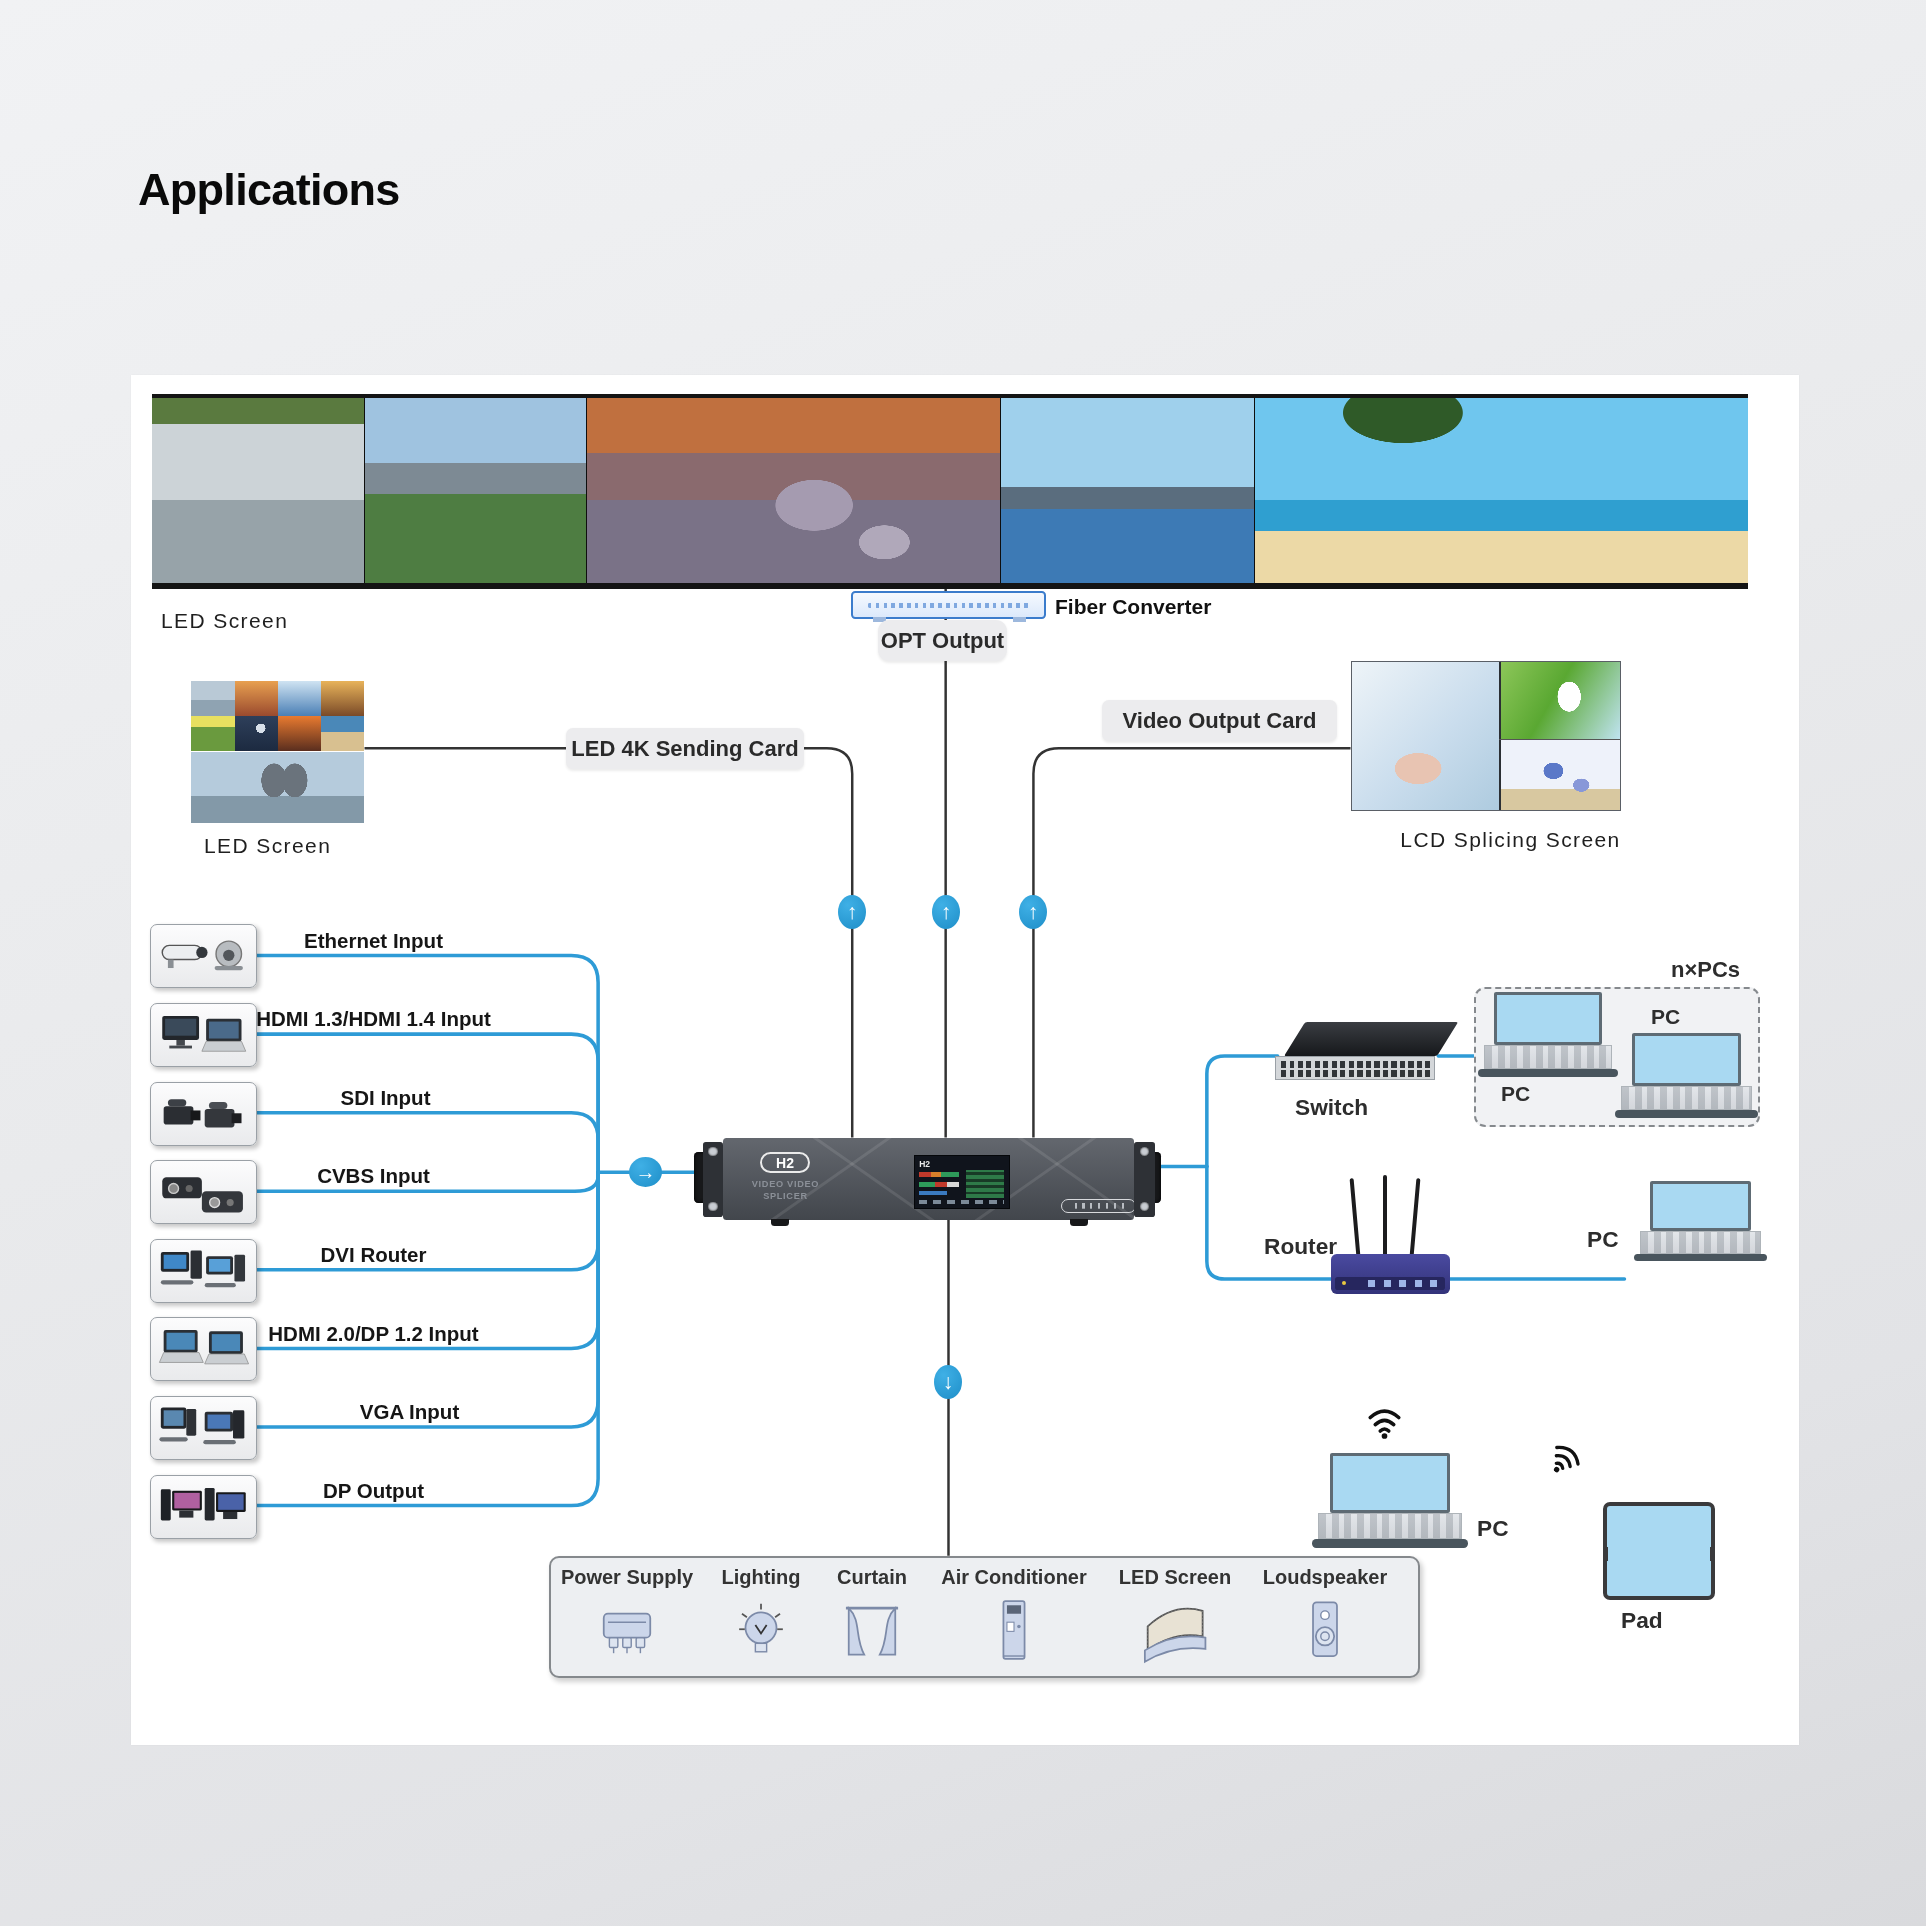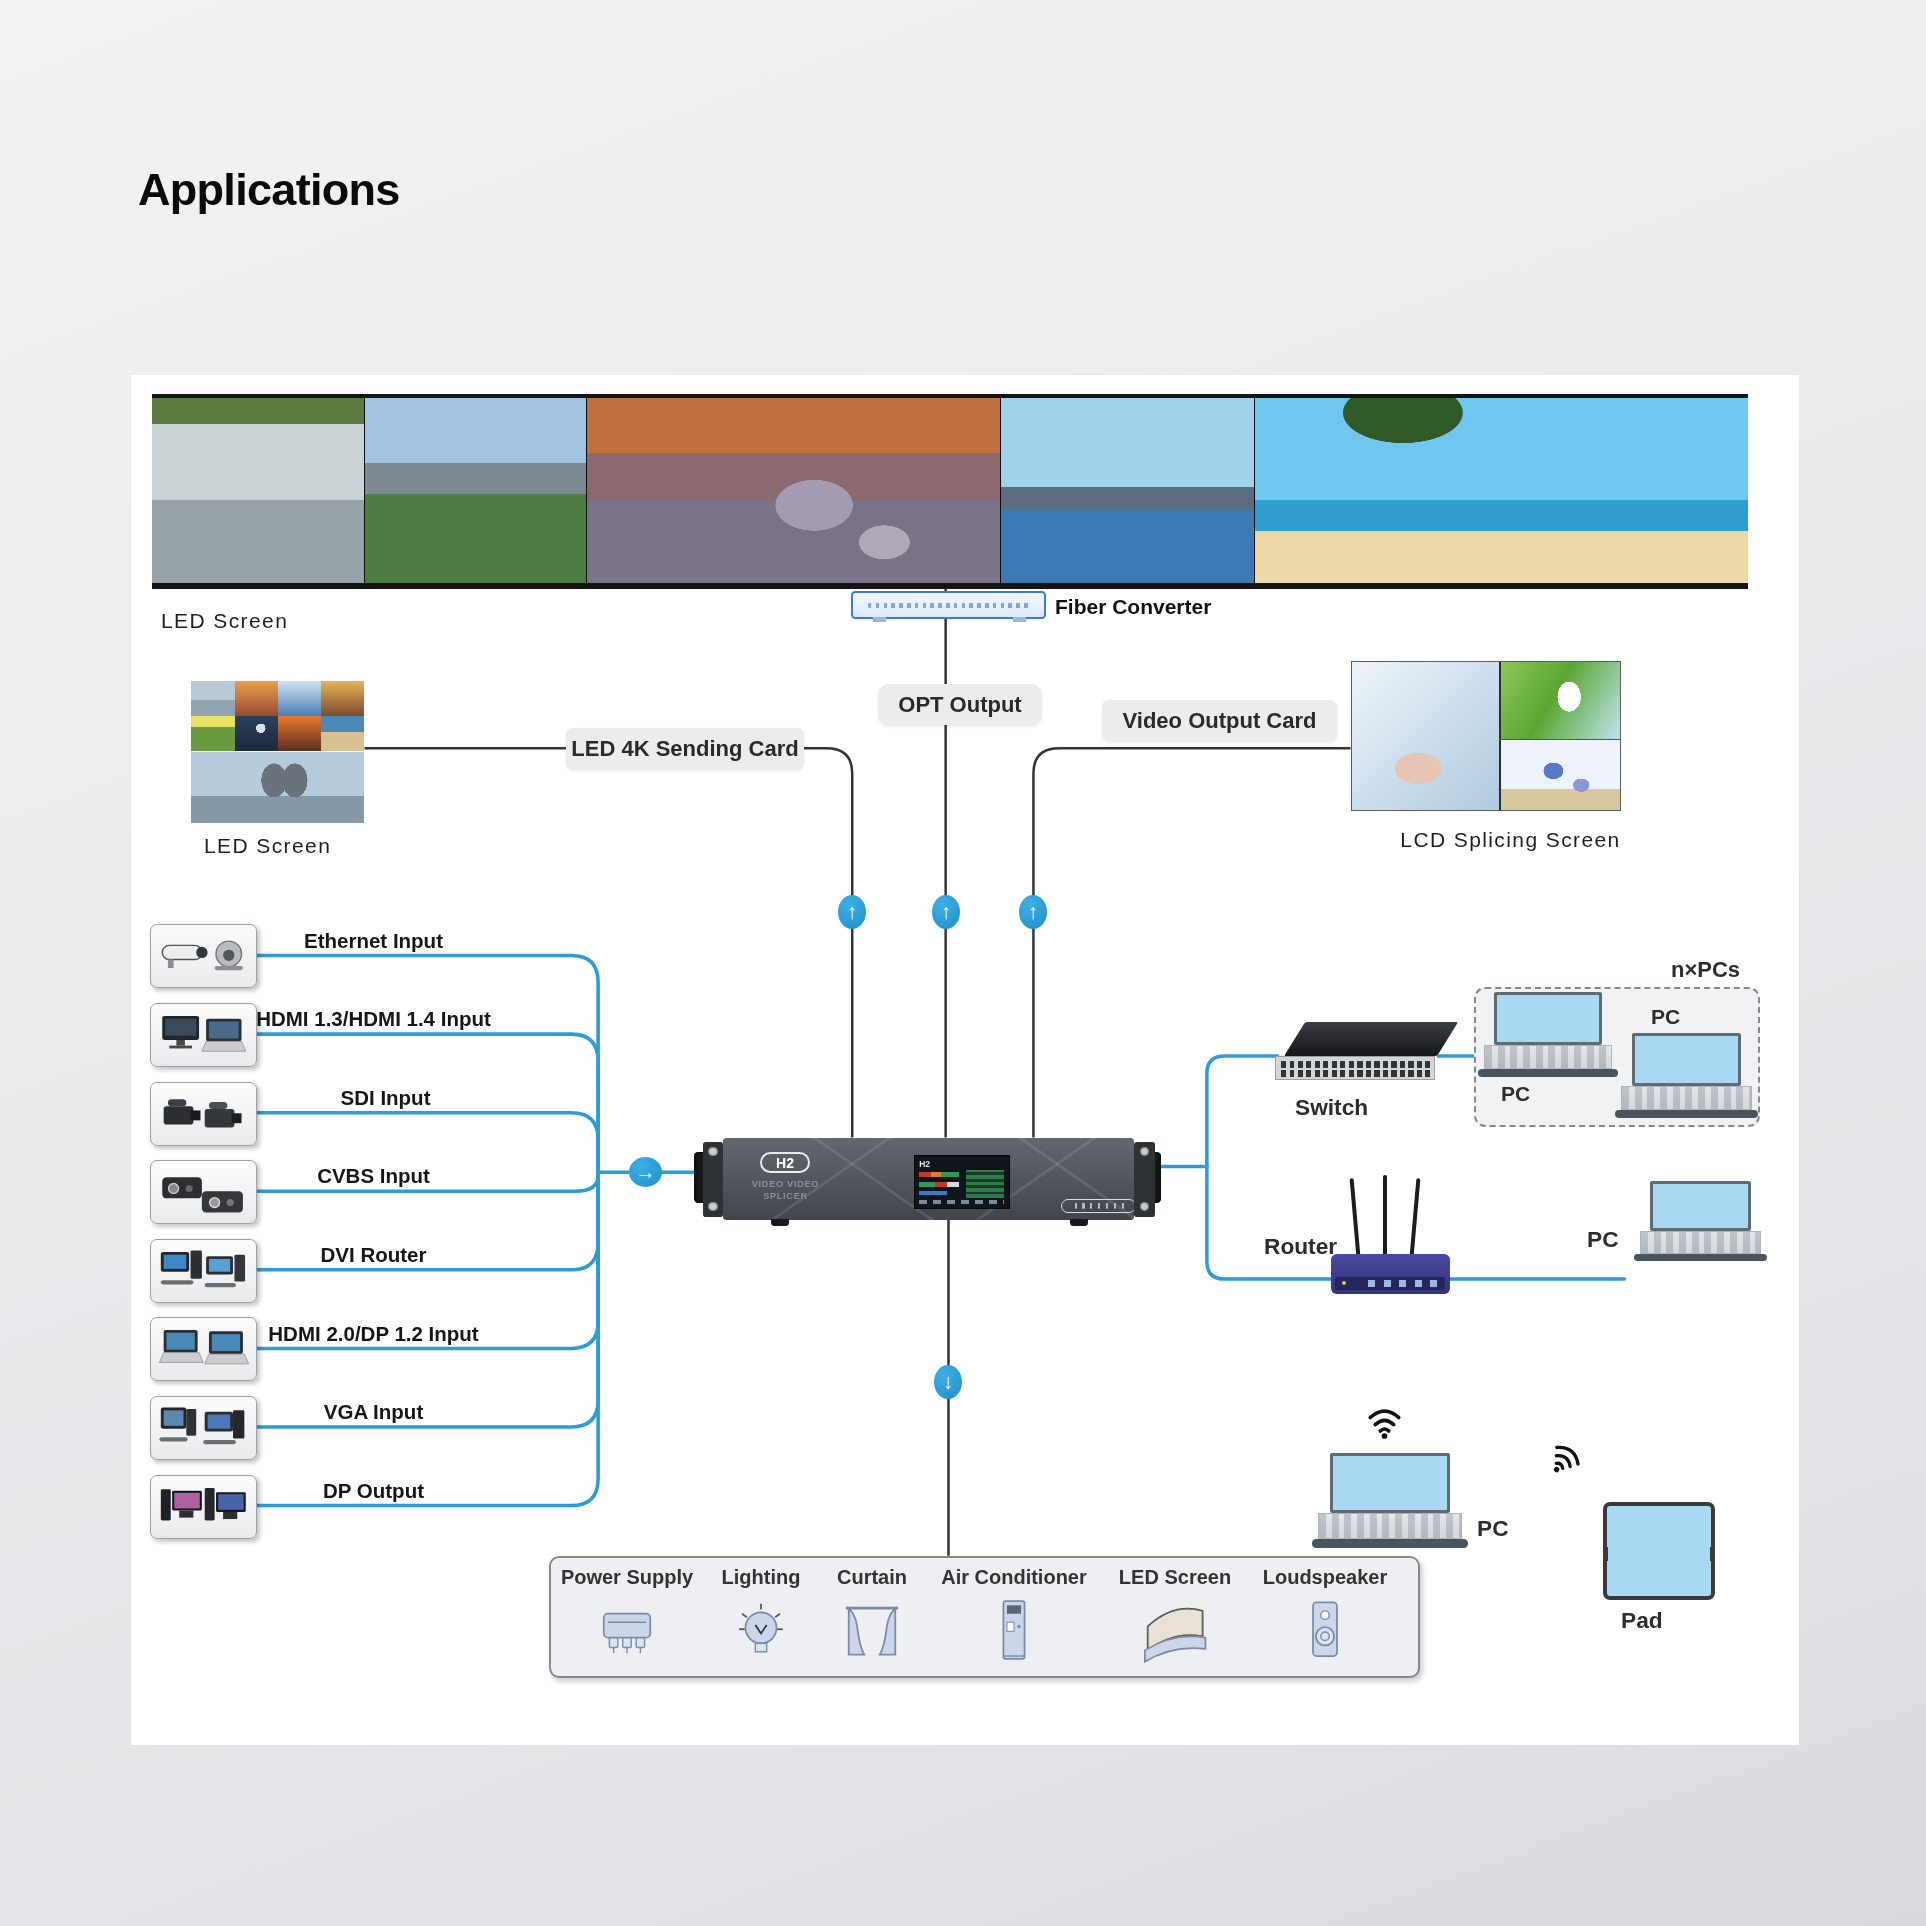--- a/index.html
+++ b/index.html
@@ -85,21 +85,21 @@
   </div>
   <div class="abs cap" style="left:161px;top:609px;">LED Screen</div>
 
   <div class="abs" style="left:851px;top:591px;width:195px;height:28px;z-index:3;background:linear-gradient(#f5f9ff,#dce9fb);border:2.1px solid #3b7ccc;border-radius:4.2px;box-sizing:border-box;">
     <div class="abs" style="left:8%;top:10px;width:84%;height:5px;border-radius:1.4px;background:repeating-linear-gradient(90deg,#7fa8e0 0 3.5px,transparent 3.5px 7.8px);"></div>
     <div class="abs" style="left:20px;top:24px;width:12.7px;height:5px;background:#9db8dd;"></div>
     <div class="abs" style="left:160px;top:24px;width:12.7px;height:5px;background:#9db8dd;"></div>
   </div>
   <div class="abs blabel" style="left:1055px;top:595px;">Fiber Converter</div>
 
-  <div class="abs pill" style="left:878px;top:684px;width:164px;height:41px;z-index:3;">OPT Output</div>
+  <div class="abs pill" style="left:878px;top:620px;width:129px;height:41px;z-index:3;">OPT Output</div>
 
   <div class="abs" style="left:191px;top:681px;width:173px;height:142px;z-index:2;">
     <div class="abs" style="left:0;top:0;width:44px;height:35px;background:linear-gradient(#b9c9d6 55%,#8fa3b2 55%)"></div>
     <div class="abs" style="left:44px;top:0;width:43px;height:35px;background:linear-gradient(#e8a050,#9a4a2e)"></div>
     <div class="abs" style="left:87px;top:0;width:43px;height:35px;background:linear-gradient(#cfe3f2,#4a7fb5)"></div>
     <div class="abs" style="left:130px;top:0;width:43px;height:35px;background:linear-gradient(#e8b35a,#7a4a28)"></div>
     <div class="abs" style="left:0;top:35px;width:44px;height:35px;background:linear-gradient(#e8e060 30%,#6a9a3e 30%)"></div>
     <div class="abs" style="left:44px;top:35px;width:43px;height:35px;background:radial-gradient(8.5px 8.5px at 60% 35%,#d8e0ea 0 55%,transparent 56%),linear-gradient(#2e3f5a,#1c2a40)"></div>
     <div class="abs" style="left:87px;top:35px;width:43px;height:35px;background:linear-gradient(#e87a30,#5a2e1e)"></div>
     <div class="abs" style="left:130px;top:35px;width:43px;height:35px;background:linear-gradient(#4a88b8 45%,#d8c090 45%)"></div>
@@ -223,21 +223,21 @@
       <rect x="92" y="42" width="20" height="10" fill="#2c2f34"></rect>
     </svg>
   </div>
 
   <div class="abs inlabel" style="left:260px;top:929px;width:227px;">Ethernet Input</div>
   <div class="abs inlabel" style="left:253px;top:1007px;width:241px;">HDMI 1.3/HDMI 1.4  Input</div>
   <div class="abs inlabel" style="left:260px;top:1086px;width:227px;padding-left:12px;">SDI Input</div>
   <div class="abs inlabel" style="left:260px;top:1164px;width:227px;">CVBS Input</div>
   <div class="abs inlabel" style="left:260px;top:1243px;width:227px;">DVI Router</div>
   <div class="abs inlabel" style="left:253px;top:1322px;width:241px;">HDMI 2.0/DP 1.2 Input</div>
-  <div class="abs inlabel" style="left:260px;top:1400px;width:227px;">VGA Input</div>
+  <div class="abs inlabel" style="left:260px;top:1400px;width:227px;padding-left:36px;">VGA Input</div>
   <div class="abs inlabel" style="left:260px;top:1479px;width:227px;">DP Output</div>
 
   <div class="abs" style="left:697px;top:1138px;width:464px;height:82px;z-index:4;">
     <div class="abs conn" style="left:-3.5px;top:14px;width:24px;height:51px;"></div>
     <div class="abs conn" style="left:440px;top:14px;width:24px;height:51px;"></div>
     <div class="abs ear" style="left:5.7px;top:3.5px;width:20.5px;height:75px;">
       <div class="screw" style="left:5.7px;top:5.7px;"></div>
         <div class="screw" style="left:5.7px;bottom:5.7px;"></div>
     </div>
     <div class="abs ear" style="left:437px;top:3.5px;width:20.5px;height:75px;">

